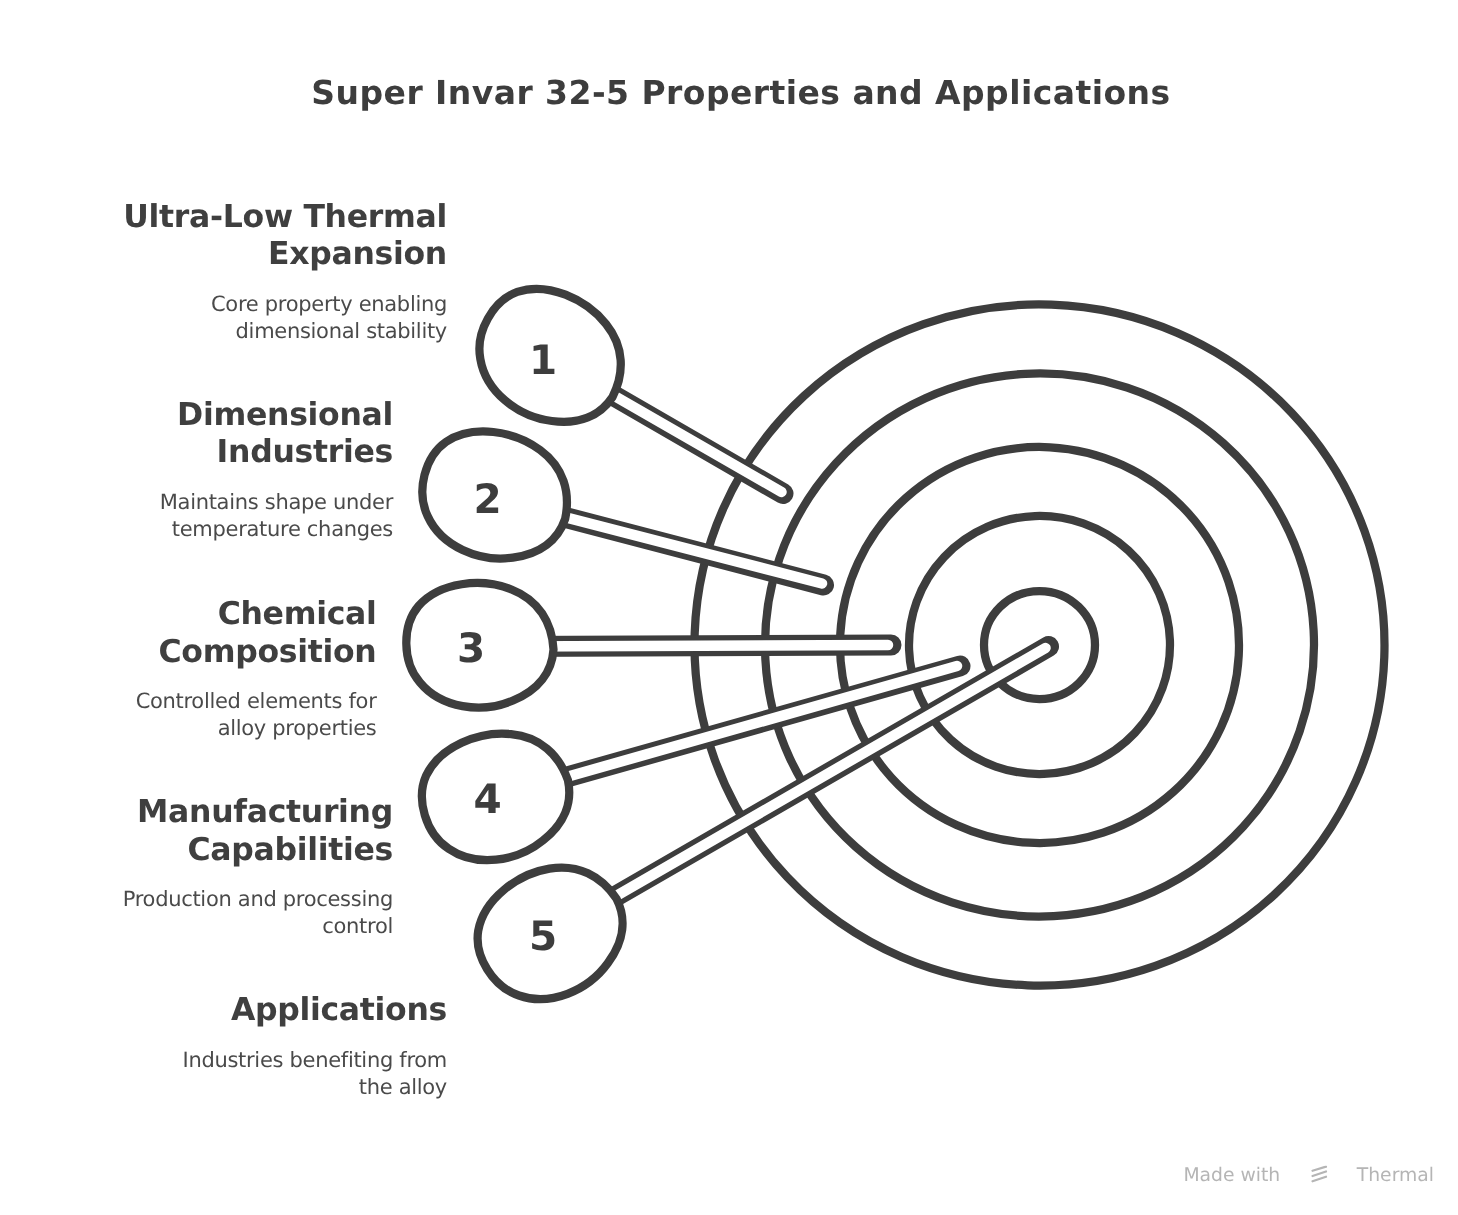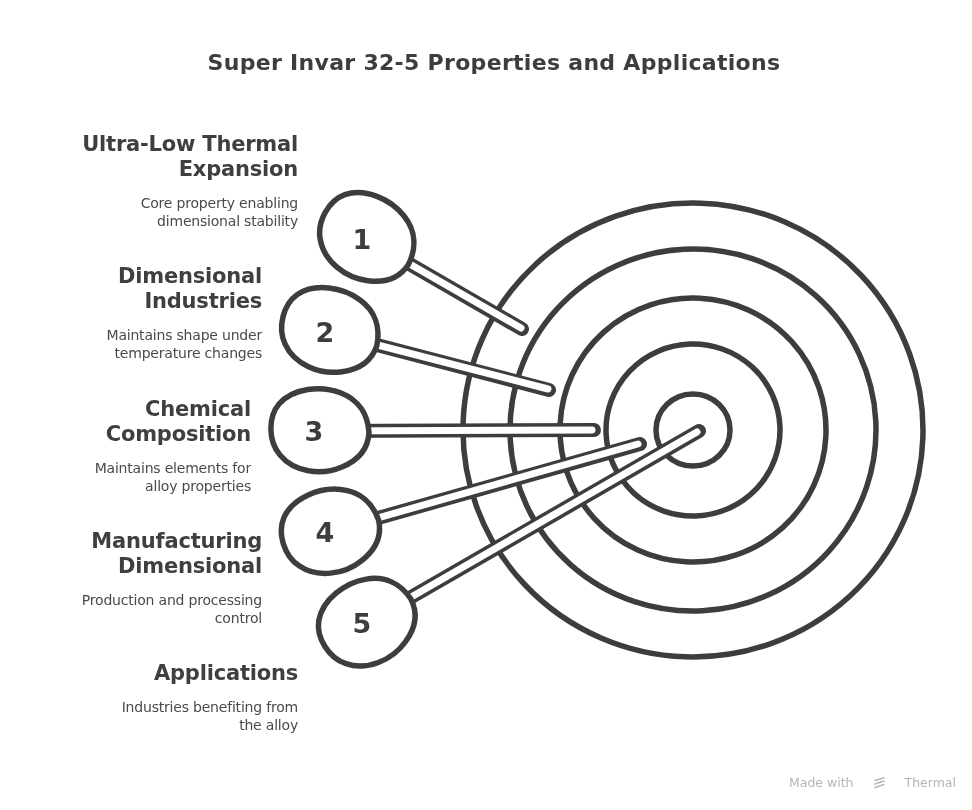--- a/index.html
+++ b/index.html
@@ -127,26 +127,26 @@
   </div>
   <div class="label-block lb2">
     <div class="label-heading">Dimensional
 Industries</div>
     <div class="label-desc">Maintains shape under
 temperature changes</div>
   </div>
   <div class="label-block lb3">
     <div class="label-heading">Chemical
 Composition</div>
-    <div class="label-desc">Maintains elements for
+    <div class="label-desc">Controlled elements for
 alloy properties</div>
   </div>
   <div class="label-block lb4">
     <div class="label-heading">Manufacturing
-Dimensional</div>
+Capabilities</div>
     <div class="label-desc">Production and processing
 control</div>
   </div>
   <div class="label-block lb5">
     <div class="label-heading">Applications</div>
     <div class="label-desc">Industries benefiting from
 the alloy</div>
   </div>
 
   <div class="credit">

